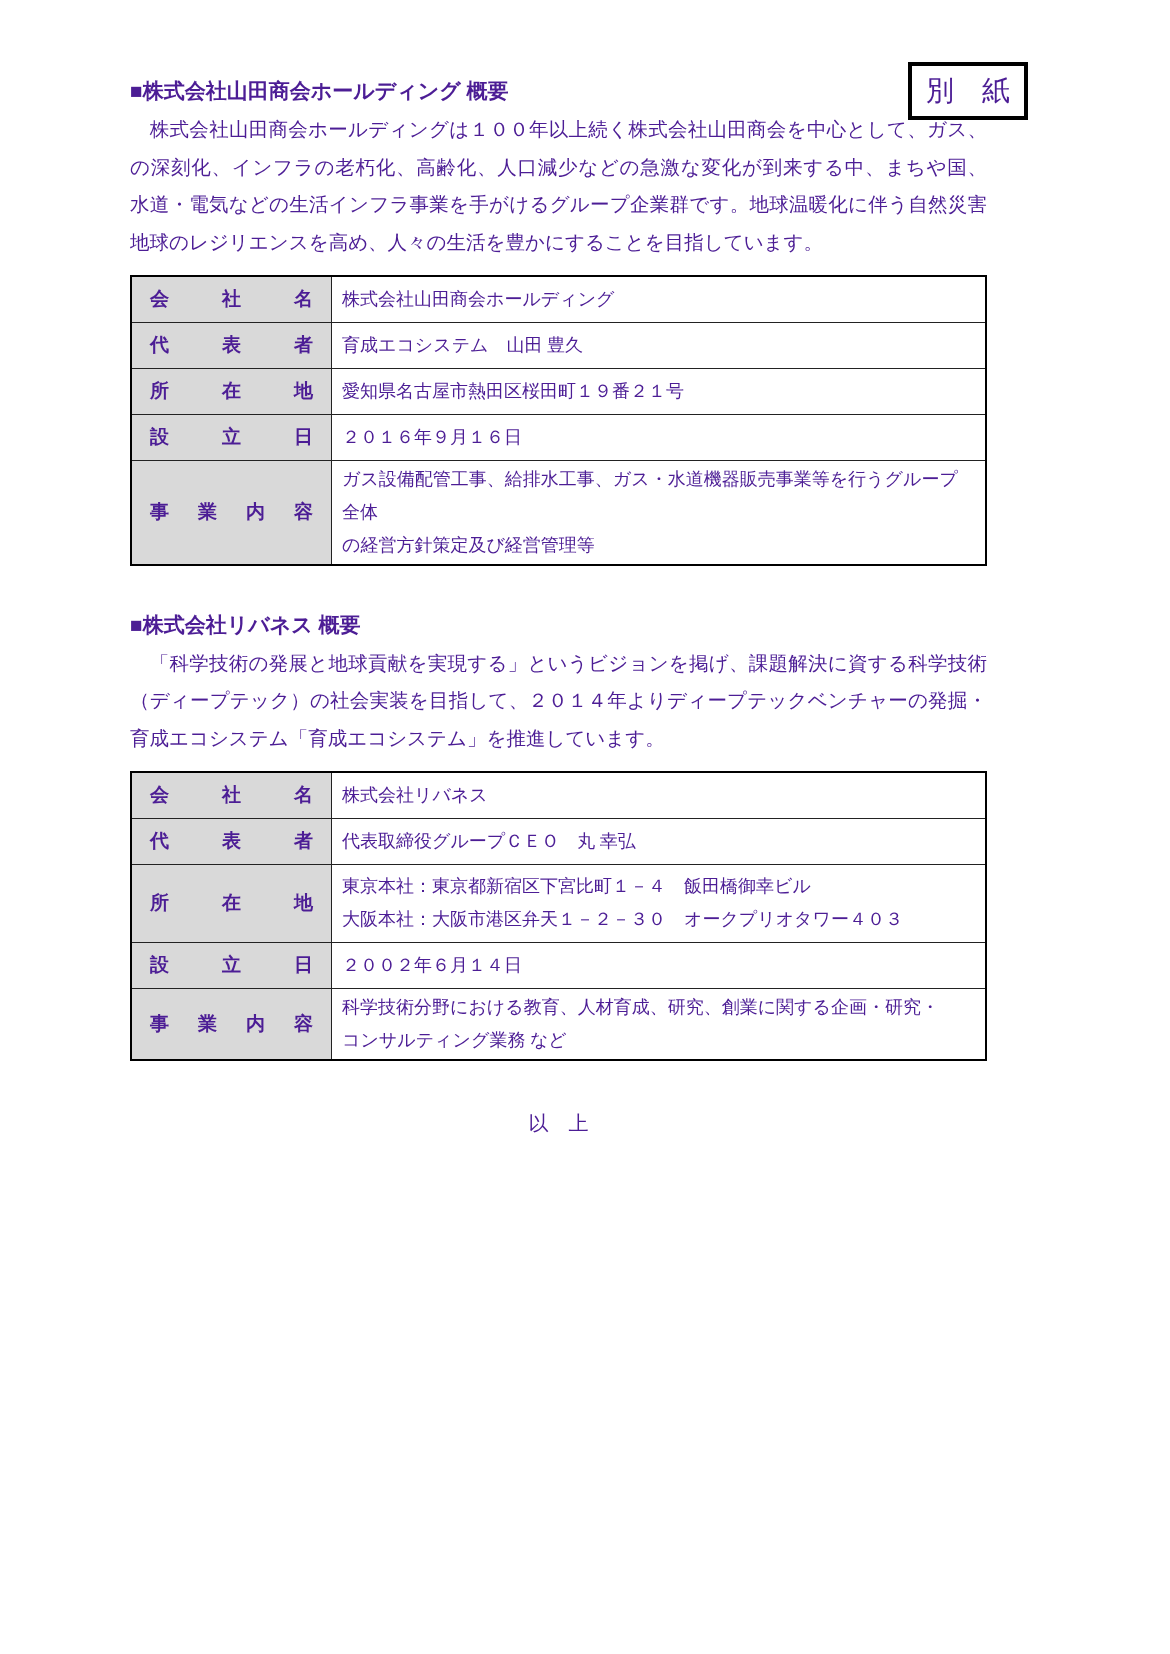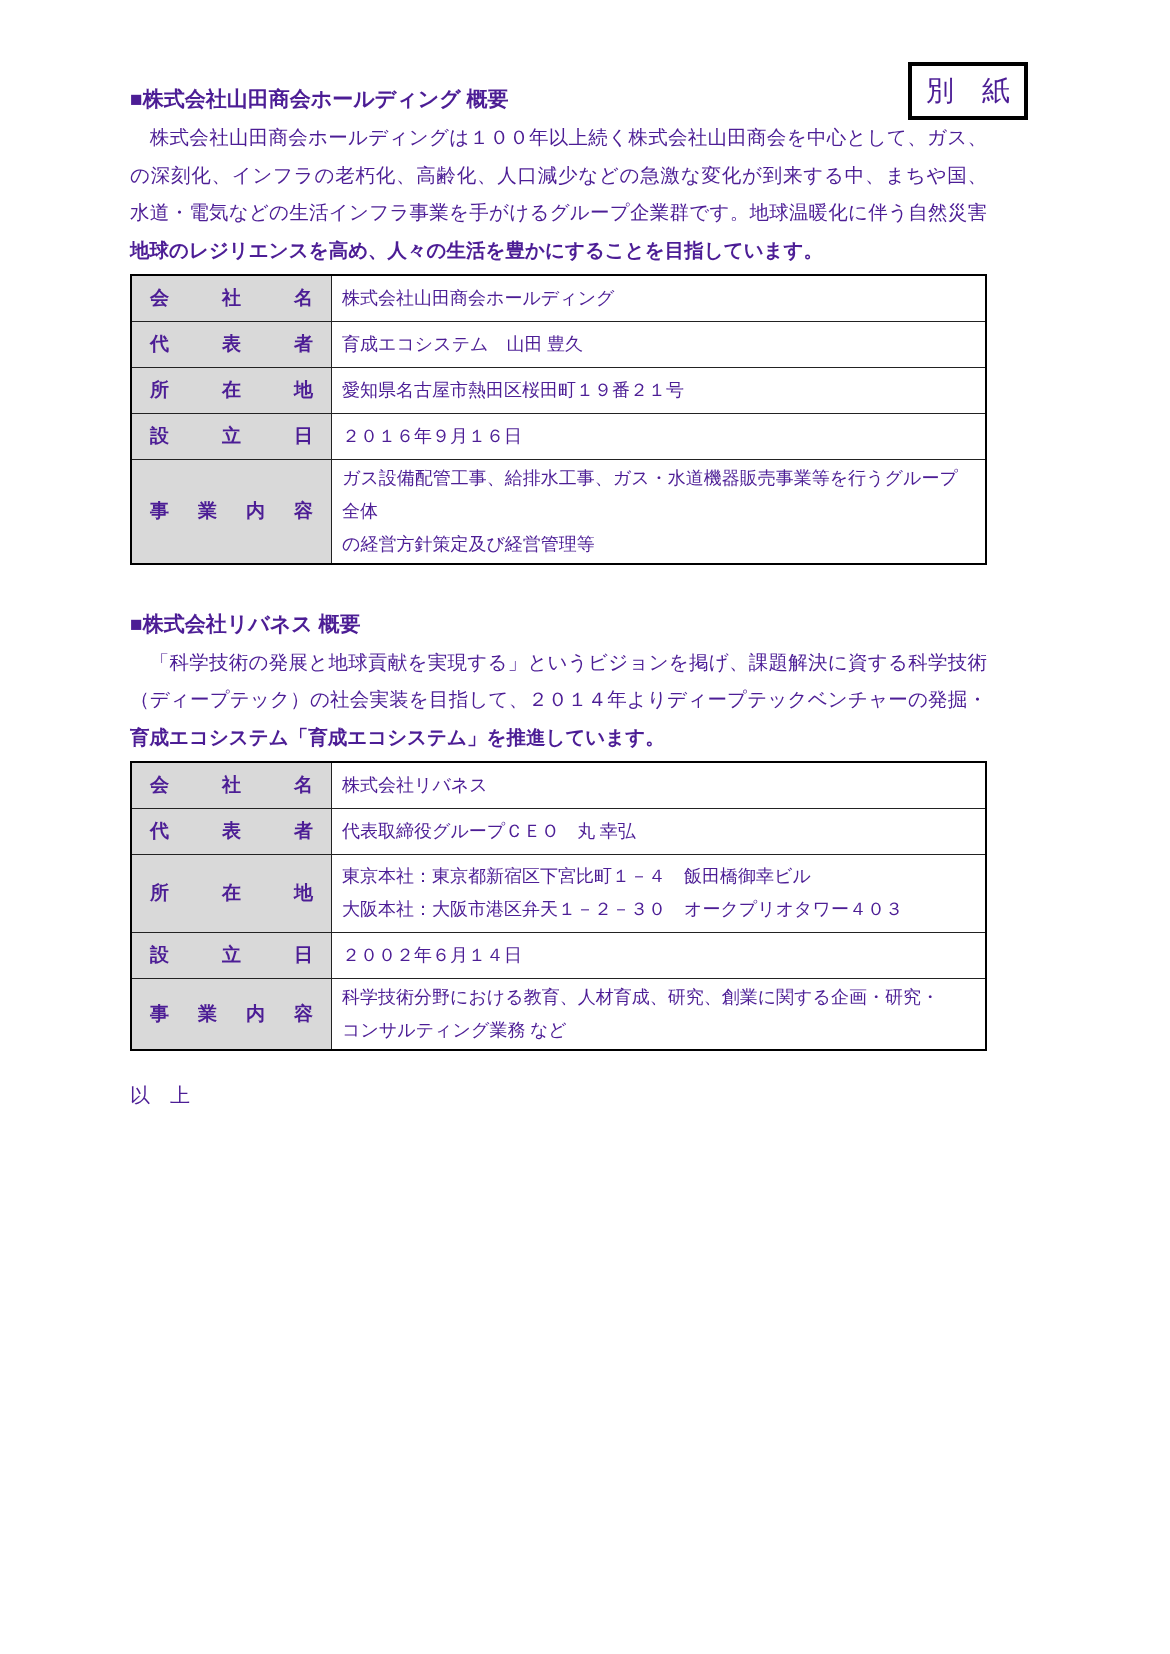--- a/index.html
+++ b/index.html
@@ -21,42 +21,42 @@
     border: 4px solid #000;
     display: flex;
     align-items: center;
     justify-content: center;
     font-size: 28px;
     font-family: "Liberation Serif", serif;
   }
   .content {
     position: absolute;
     left: 130px;
-    top: 16px;
+    top: 8px;
     width: 857px;
     padding-top: 68px;
   }
   .sec-heading {
     font-family: "Liberation Sans", sans-serif;
     font-weight: bold;
     font-size: 21px;
     line-height: 30px;
   }
   .sec-heading.second { margin-top: 44px; }
   .para { margin-top: 5px; }
   .para .jline, .para .lline {
     display: block;
     font-size: 19.5px;
     line-height: 37.5px;
     height: 37.5px;
   }
   .para .jline { text-align: justify; text-align-last: justify; }
-  .para .lline { text-align: left; font-weight: bold; }
+  .para .lline { text-align: left; }
   table.ovw {
-    margin-top: 5px;
+    margin-top: 14px;
     width: 857px;
     border-collapse: collapse;
     border: 2.5px solid #000;
     table-layout: fixed;
   }
   table.ovw th, table.ovw td {
     border: 1.5px solid #222;
     vertical-align: middle;
   }
   table.ovw th {
@@ -75,22 +75,22 @@
   table.ovw td {
     padding: 2px 10px;
     font-size: 18px;
   }
   table.ovw td .cline { line-height: 33px; }
   tr.r-single { height: 46px; }
   tr.r-biz1  { height: 74px; }
   tr.r-loc2  { height: 78px; }
   tr.r-biz2  { height: 64px; }
   .closing {
-    margin-top: 30px;
-    text-align: left;
+    margin-top: 48px;
+    text-align: center;
     font-size: 20px;
     line-height: 28px;
   }
 </style>
 </head>
 <body>
 
 <div class="page">
 
   <div class="tag-box">

